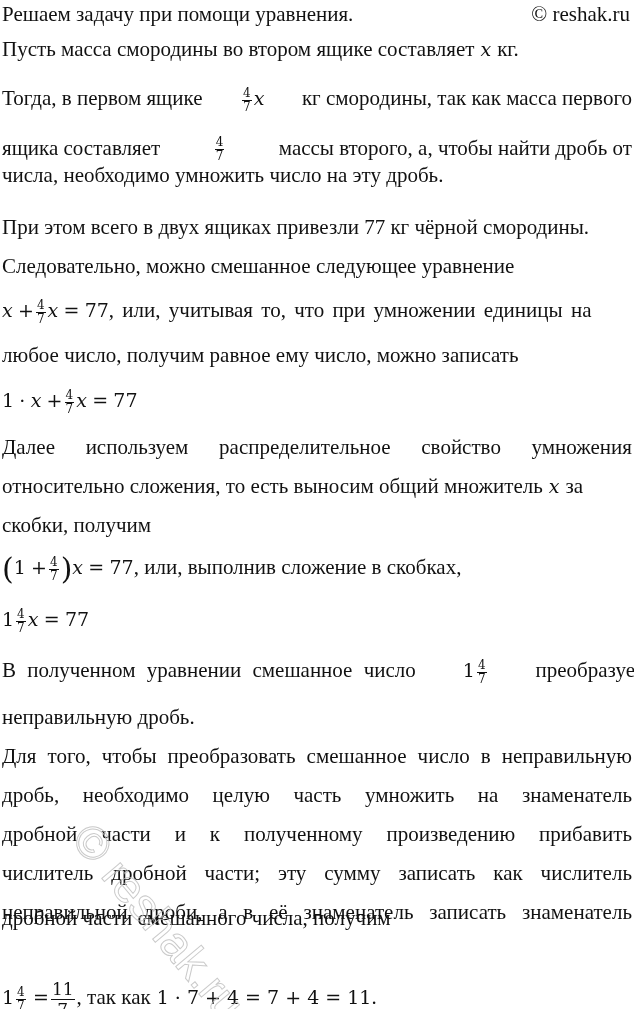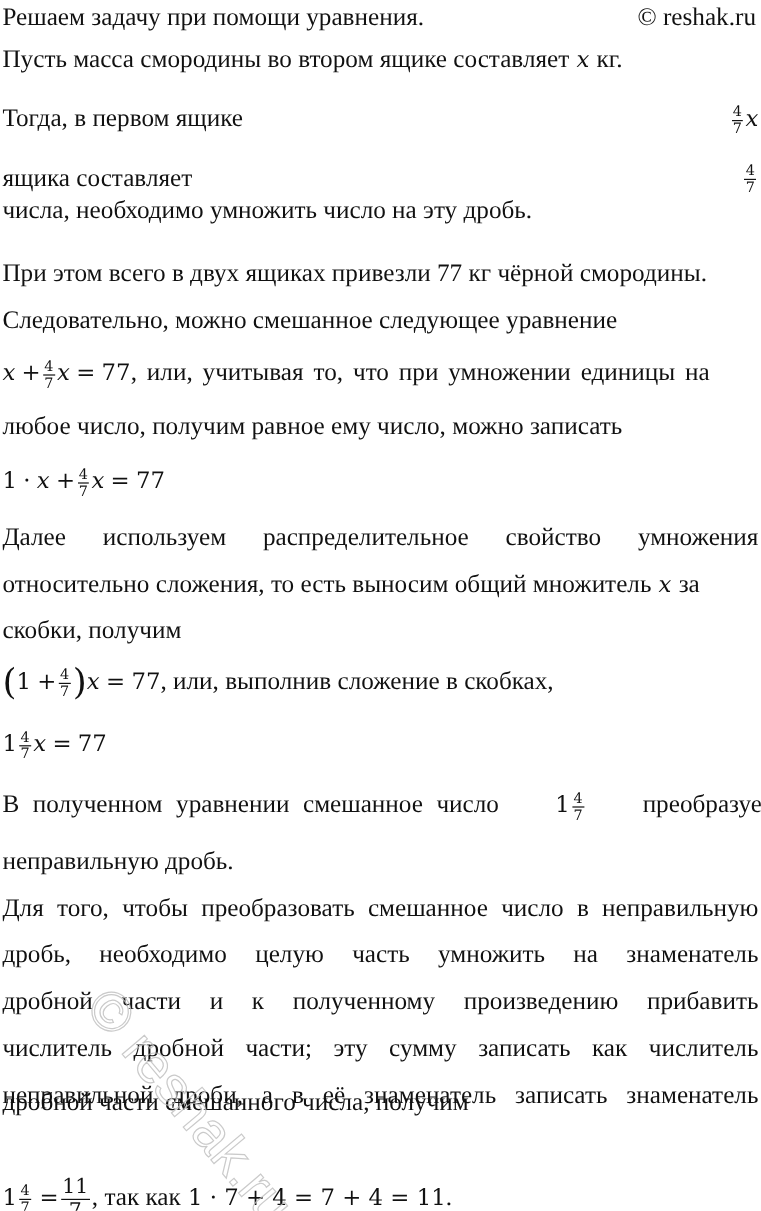--- a/index.html
+++ b/index.html
@@ -43,28 +43,30 @@
 <div class="line" style="top:37px;">
   <span>Пусть масса смородины во втором ящике составляет</span><span class="gap"></span><span class="mi">x</span><span class="gap"></span><span>кг.</span>
 </div>
 
 <div class="line justify" style="top:86px;">
   <span>Тогда, в первом ящике</span>
   <span><span class="frac">
         <span class="num">4</span>
         <span>7</span>
       </span><span class="mi">x</span></span>
+  <span>кг смородины, так как масса первого</span>
 </div>
 
 <div class="line justify" style="top:136px;justify-content:space-between;">
   <span>ящика составляет</span>
   <span class="frac">
       <span class="num">4</span>
       <span>7</span>
     </span>
+  <span>массы второго, а, чтобы найти дробь от</span>
 </div>
 
 <div class="line" style="top:163px;">
   <span>числа, необходимо умножить число на эту дробь.</span>
 </div>
 
 <div class="line" style="top:215px;">
   <span>При этом всего в двух ящиках привезли 77 кг чёрной смородины.</span>
 </div>
 

